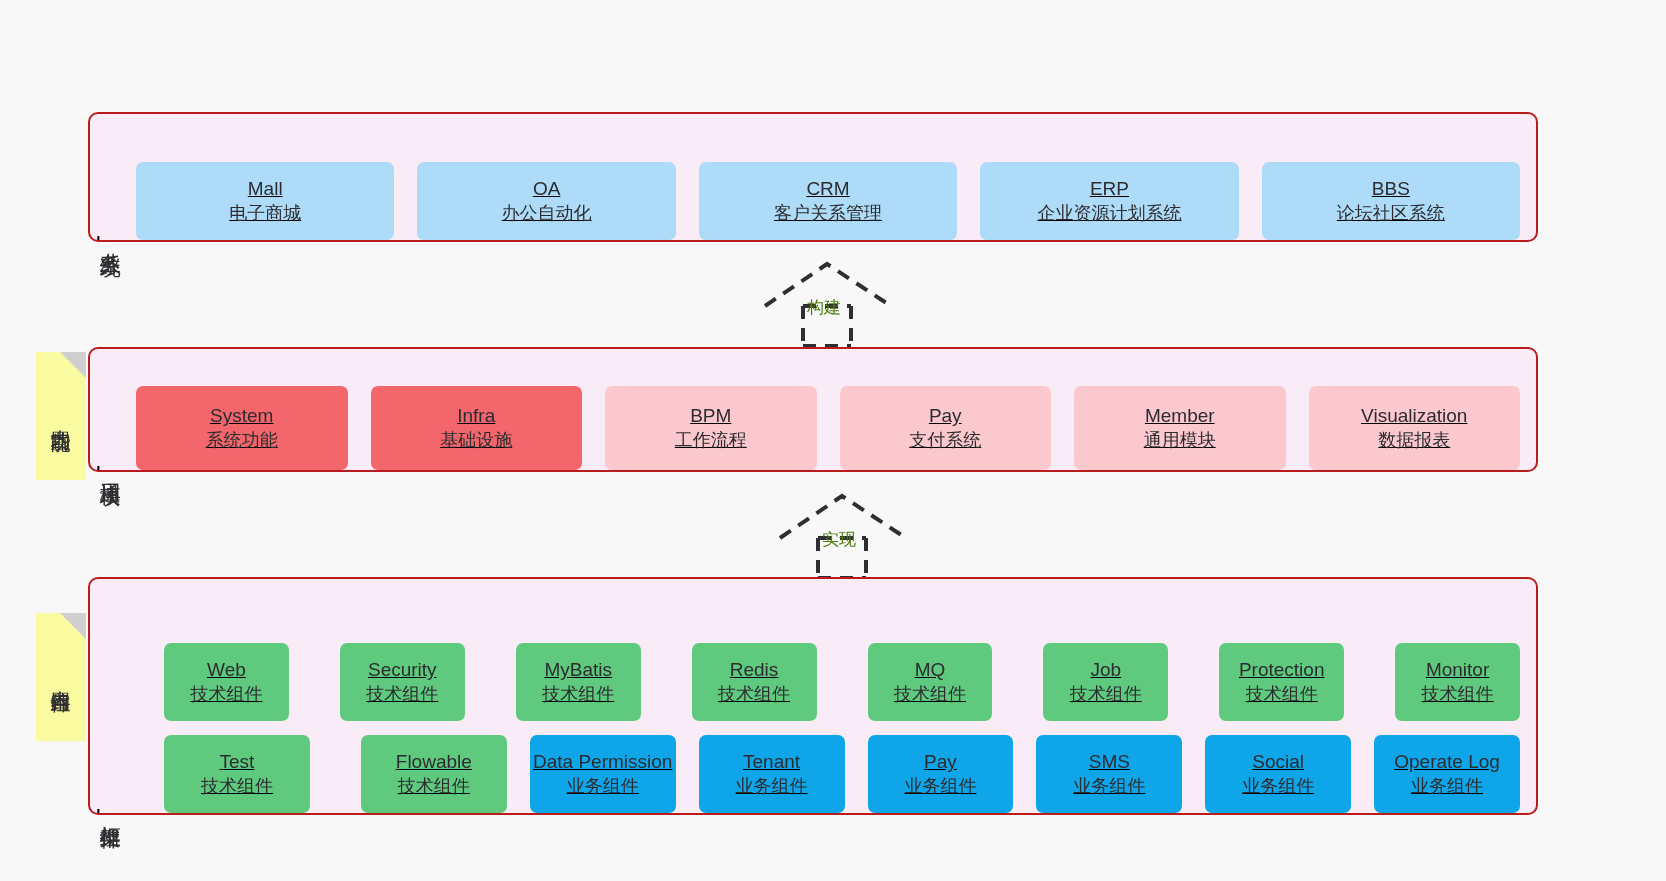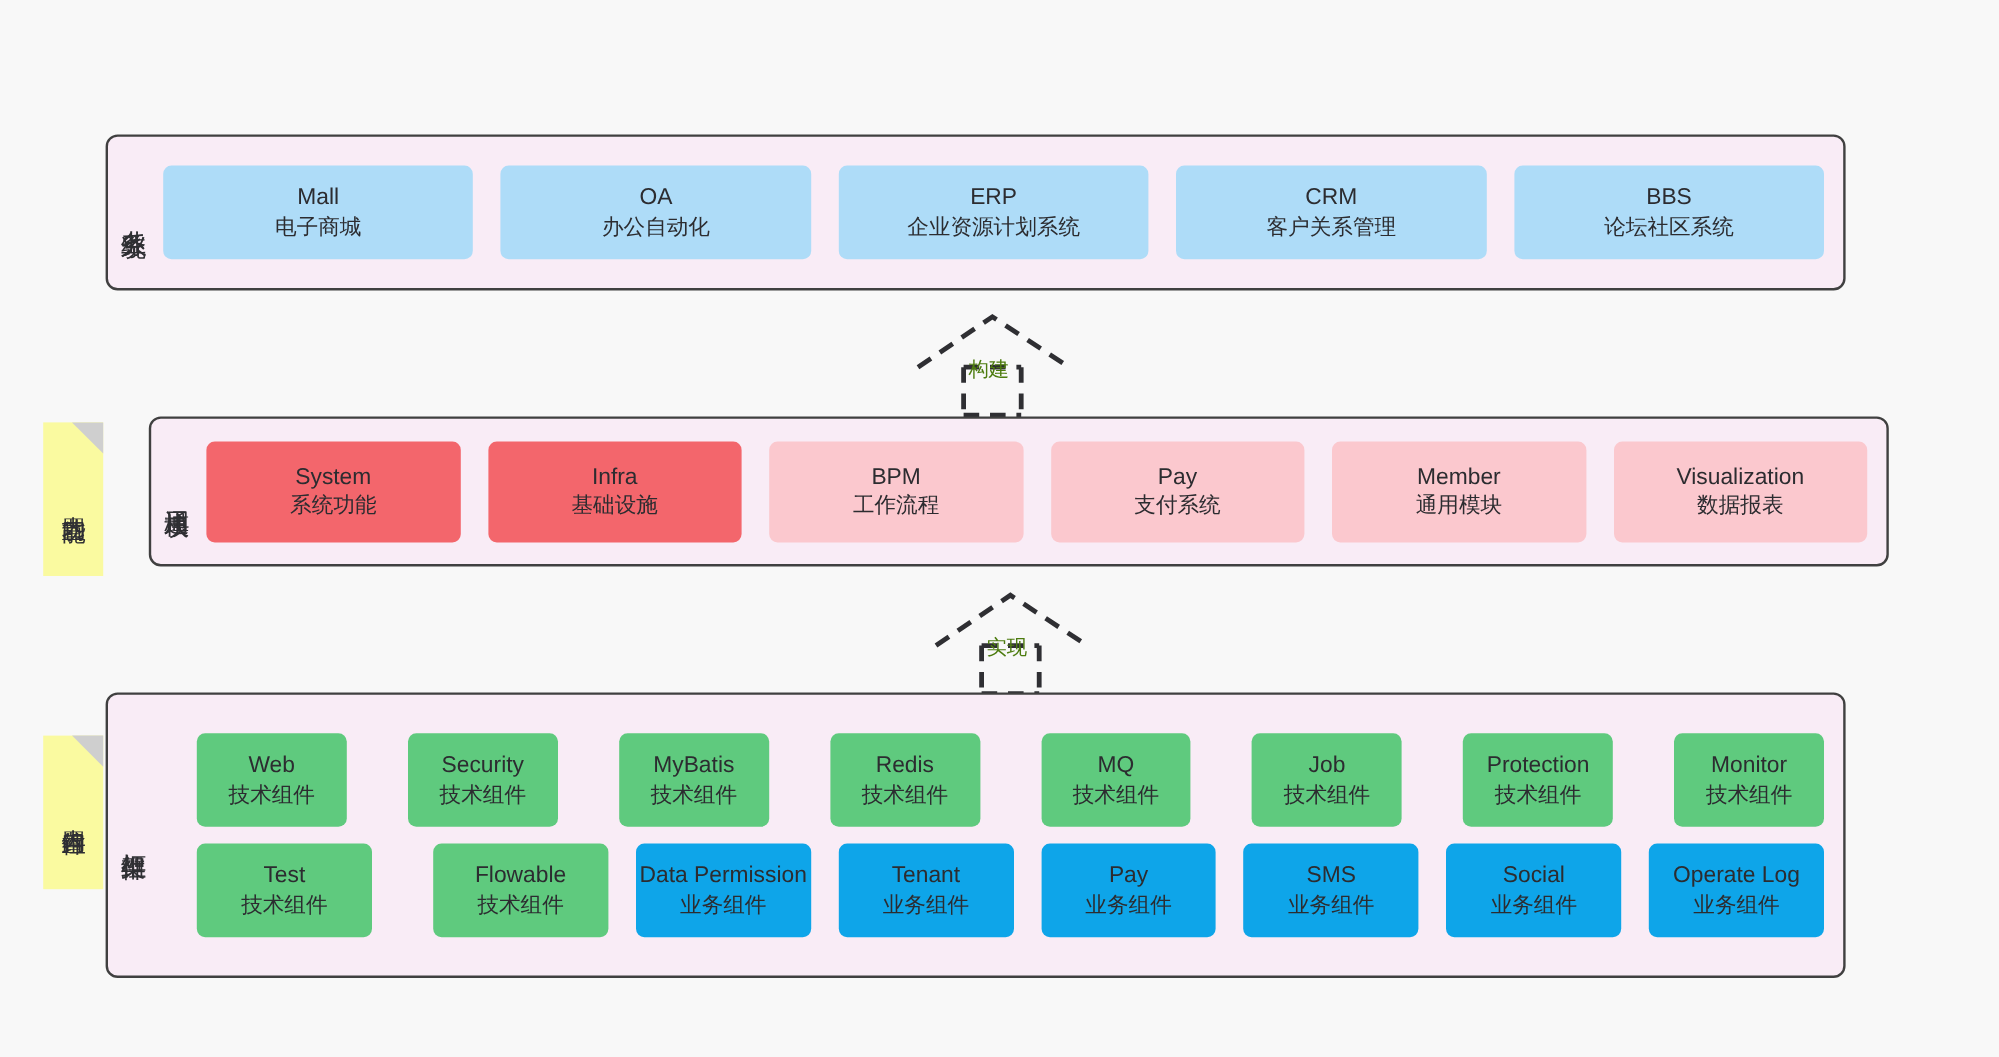--- a/index.html
+++ b/index.html
@@ -18,24 +18,25 @@
   .canvas {
     position: absolute;
     inset: 0;
   }
 
   
   .layer {
     position: absolute;
     box-sizing: border-box;
     background: #f9ecf6;
-    border: 2px solid #404040;
+    border: 2px solid #b91c1c;
     border-radius: 10px;
     display: flex;
-    align-items: center;
+    align-items: flex-end;
+    text-decoration: underline;
   }
   .layer-title {
     flex: 0 0 auto;
     width: 40px;
     display: flex;
     align-items: center;
     justify-content: center;
     color: #2f2f33;
     font-size: 21px;
     line-height: 1.08;
@@ -138,26 +139,26 @@
       <div class="row">
         <div class="node c-blue h-78">
           <span class="n-title">Mall</span>
           <span class="n-sub">电子商城</span>
         </div>
         <div class="node c-blue h-78">
           <span class="n-title">OA</span>
           <span class="n-sub">办公自动化</span>
         </div>
         <div class="node c-blue h-78">
+          <span class="n-title">CRM</span>
+          <span class="n-sub">客户关系管理</span>
+        </div>
+        <div class="node c-blue h-78">
           <span class="n-title">ERP</span>
           <span class="n-sub">企业资源计划系统</span>
-        </div>
-        <div class="node c-blue h-78">
-          <span class="n-title">CRM</span>
-          <span class="n-sub">客户关系管理</span>
         </div>
         <div class="node c-blue h-78">
           <span class="n-title">BBS</span>
           <span class="n-sub">论坛社区系统</span>
         </div>
       </div>
     </div>
   </div>
 
   <div class="connector" style="left:755px; top:258px; width:150px; height:90px;">
@@ -167,21 +168,21 @@
       <path d="M 48 88 L 96 88" fill="none" stroke="#2f2f33" stroke-width="4" stroke-dasharray="13 9" stroke-linecap="butt"></path>
     </svg>
     <span class="conn-label" style="left:52px; top:38px;">构建</span>
   </div>
 
   <div class="note" style="left:36px; top:352px; width:50px; height:128px;">
     <span class="fold"></span>
     <span>内置功能</span>
   </div>
 
-  <div class="layer" style="left:88px; top:347px; width:1450px; height:125px;margin-left:36px;">
+  <div class="layer" style="left:88px; top:347px; width:1450px; height:125px;">
     <div class="layer-title">通用模块</div>
     <div class="layer-body">
       <div class="row">
         <div class="node c-red h-84">
           <span class="n-title">System</span>
           <span class="n-sub">系统功能</span>
         </div>
         <div class="node c-red h-84">
           <span class="n-title">Infra</span>
           <span class="n-sub">基础设施</span>

